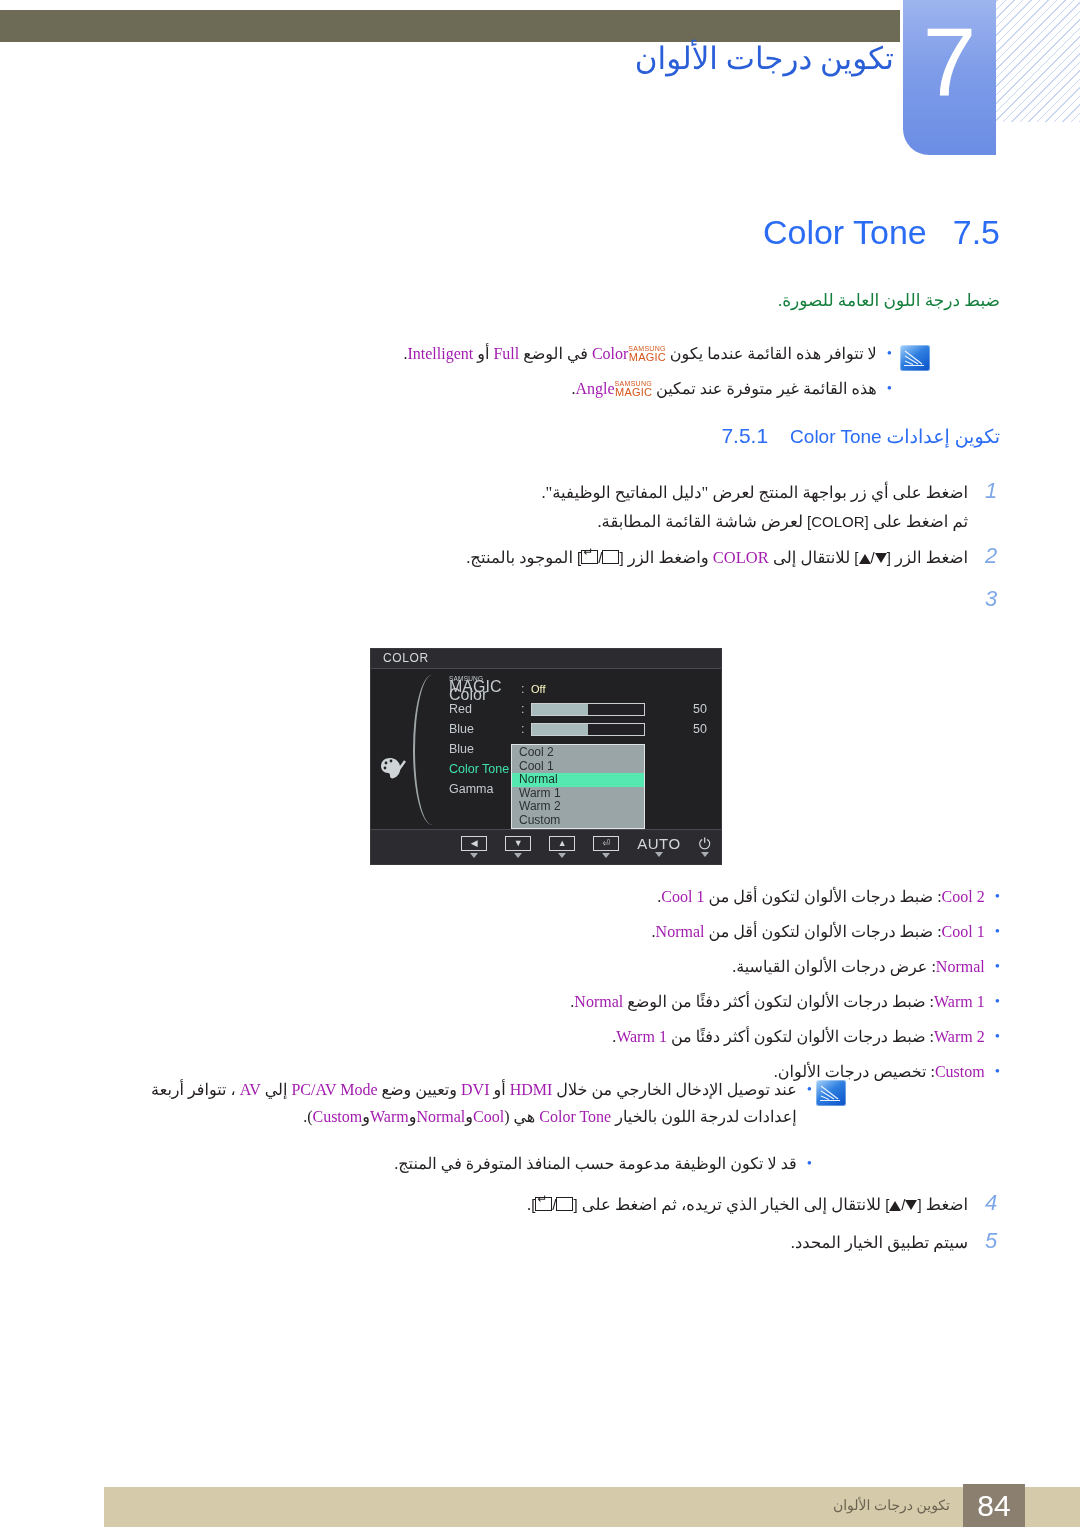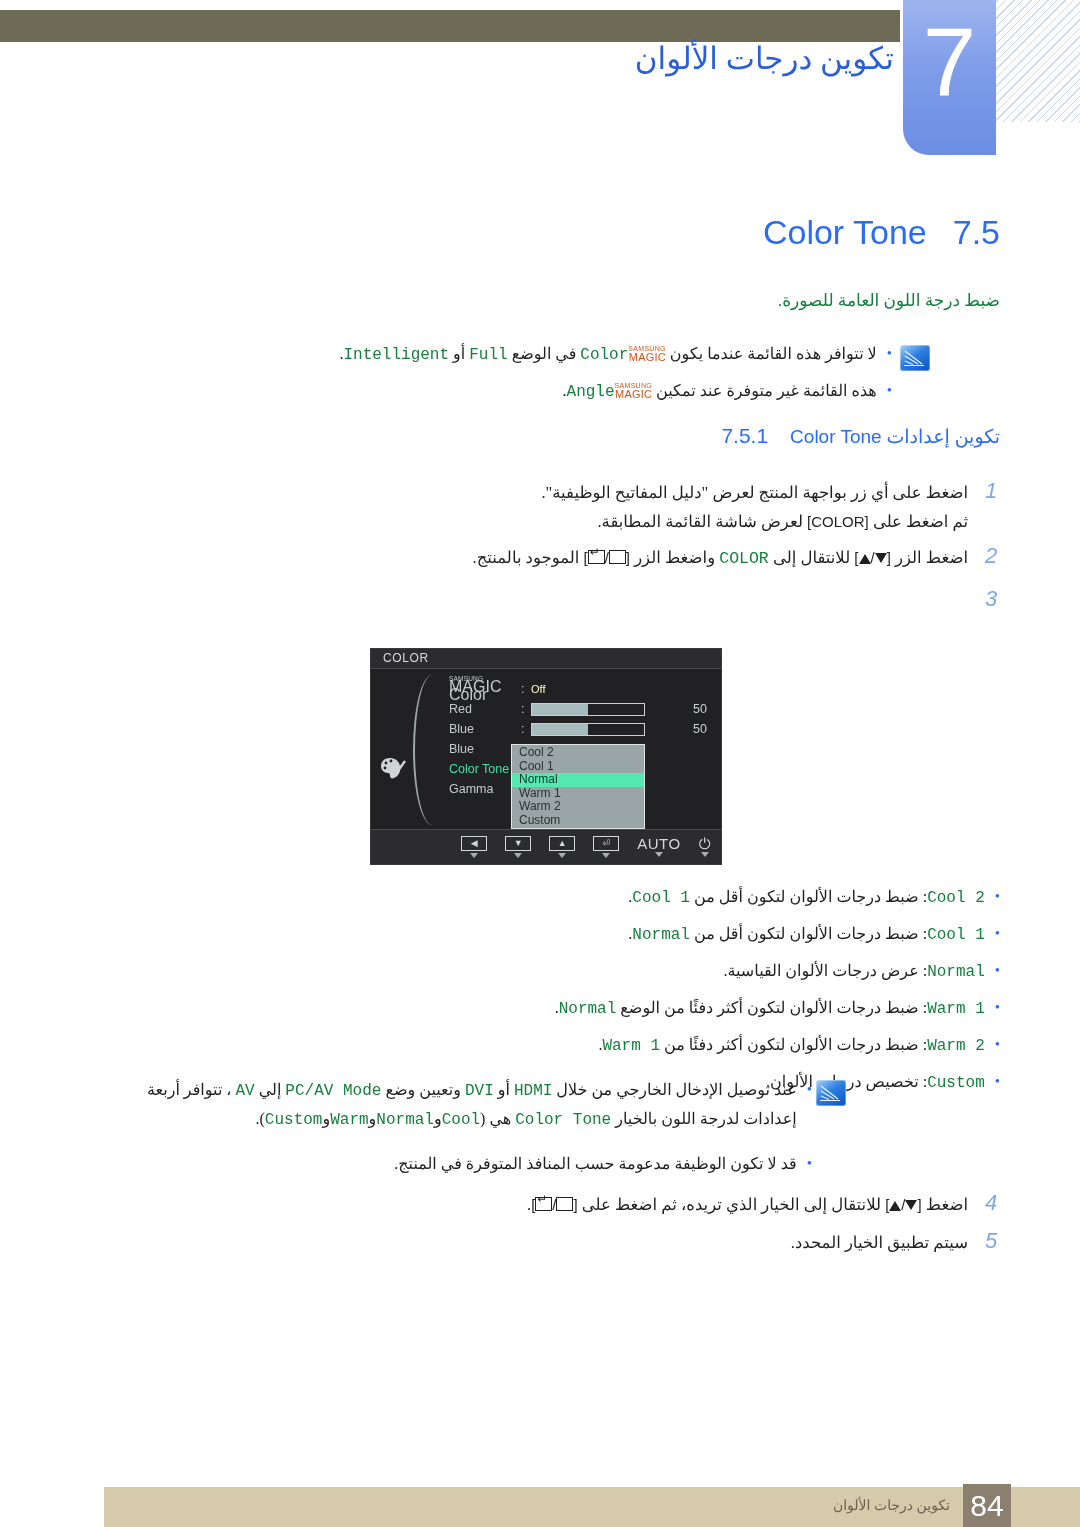--- a/index.html
+++ b/index.html
@@ -38,21 +38,21 @@
   .noteicon{position:absolute;width:30px;height:26px;border-radius:3px;
       background:linear-gradient(145deg,#a9d4fb 0%,#2f7fe0 45%,#0a51c8 100%);
       box-shadow:inset 0 0 0 1px rgba(255,255,255,.35);overflow:hidden;}
   .noteicon svg{position:absolute;left:2px;top:2px;}
 
   .note-list{position:absolute;direction:rtl;text-align:right;}
   .note-li{display:flex;direction:rtl;align-items:flex-start;gap:10px;
       font-size:16px;color:#231f20;line-height:27px;margin-bottom:8px;}
   .note-li .dot{color:#2a6cf4;font-size:15px;line-height:27px;flex:0 0 auto;}
   .note-li .txt{flex:1 1 auto;}
-  .or{color:#15803d;font-family:Liberation Mono, monospace;direction:ltr;unicode-bidi:isolate;}
+  .or{color:#a21caf;font-family:Liberation Serif, serif;direction:ltr;unicode-bidi:isolate;}
   .magicmark{display:inline-block;direction:ltr;unicode-bidi:isolate;
       font-family:"Liberation Sans",sans-serif;color:#d4561a;
       vertical-align:baseline;position:relative;top:2px;}
   .magicmark b{display:block;font-size:7px;line-height:7px;font-weight:400;letter-spacing:.3px;}
   .magicmark i{display:block;font-size:11px;line-height:10px;font-style:normal;letter-spacing:.2px;}
 
   
   .sub-title{position:absolute;right:80px;top:424px;direction:rtl;
       font-family:"Liberation Sans",sans-serif;font-size:21px;color:#2a6cf4;
       display:flex;gap:22px;align-items:baseline;}
@@ -105,21 +105,21 @@
       padding-right:10px;gap:18px;}
   .fbtn{display:flex;flex-direction:column;align-items:center;gap:2px;}
   .fbtn .k{min-width:24px;height:13px;border:1.5px solid #d4d8da;display:flex;
       align-items:center;justify-content:center;color:#d4d8da;font-size:9px;line-height:9px;}
   .fbtn .k.txt{border:none;font-size:15px;min-width:auto;letter-spacing:.5px;text-align:right;}
   .fbtn .car{width:0;height:0;border-left:4px solid transparent;border-right:4px solid transparent;
       border-top:5px solid #a8aeb1;}
 
   
   .ftr-band{position:absolute;left:104px;top:1487px;width:976px;height:40px;background:#d5cbab;}
-  .ftr-num{position:absolute;left:963px;top:1484px;width:48px;height:43px;background:#8b8070;
+  .ftr-num{position:absolute;left:963px;top:1484px;width:62px;height:43px;background:#8b8070;
       color:#ffffff;font-family:"Liberation Sans",sans-serif;font-size:30px;
       display:flex;align-items:center;justify-content:center;}
   .ftr-txt{position:absolute;left:700px;top:1497px;width:250px;text-align:right;
       font-size:14px;color:#6b6351;direction:rtl;}
 </style>
 </head>
 <body>
 
 <div class="page">
 

